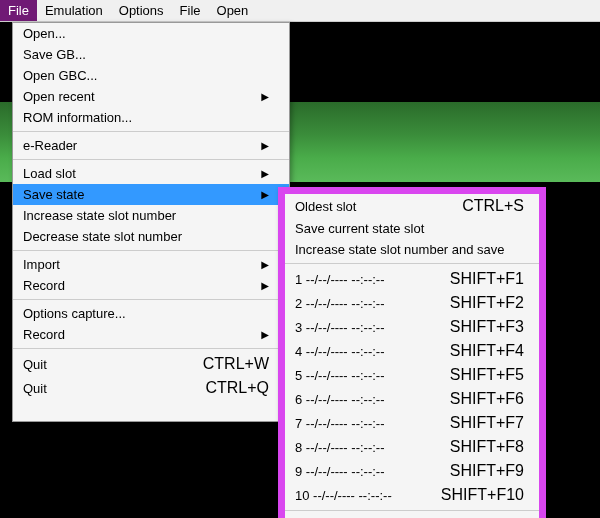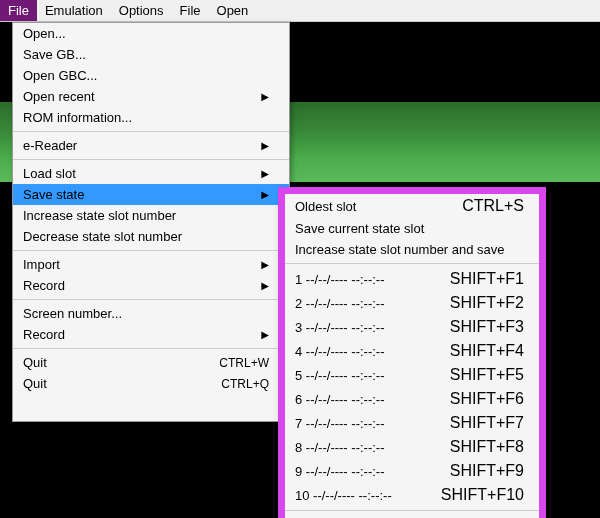--- a/index.html
+++ b/index.html
@@ -98,21 +98,21 @@
       margin: 3px 0;
     }
     .menu-item-arrow::after {
       content: '▶';
       font-size: 10px;
       margin-left: auto;
     }
     .menu-item-shortcut {
       margin-left: 30px;
       color: inherit;
-      font-size: 12px;
+      font-size: 16px;
     }
 
     
     .save-state-submenu {
       background: #f5f5f5;
       border: 7px solid #d946ef;
       box-shadow: 2px 2px 5px rgba(0,0,0,0.3);
       width: 268px;
       position: absolute;
       left: 278px;
@@ -210,21 +210,21 @@
     <div class="menu-item menu-item-arrow">
       <span>Import</span>
     </div>
     <div class="menu-item menu-item-arrow">
       <span>Record</span>
     </div>
 
     <div class="menu-separator"></div>
 
     <div class="menu-item">
-      <span>Screen number...</span>
+      <span>Options capture...</span>
     </div>
     <div class="menu-item menu-item-arrow">
       <span>Record</span>
     </div>
 
     <div class="menu-separator"></div>
 
     <div class="menu-item">
       <span>Quit</span>
       <span class="menu-item-shortcut">CTRL+W</span>

